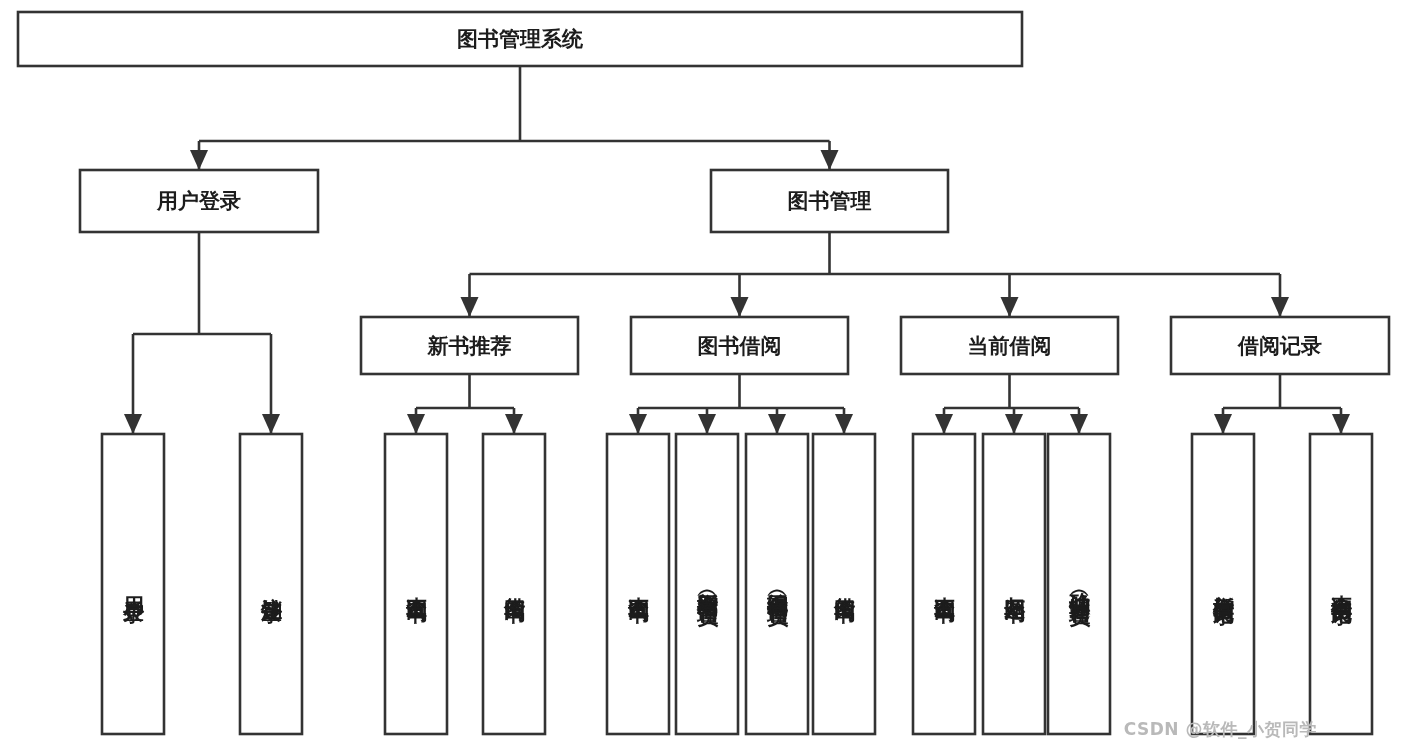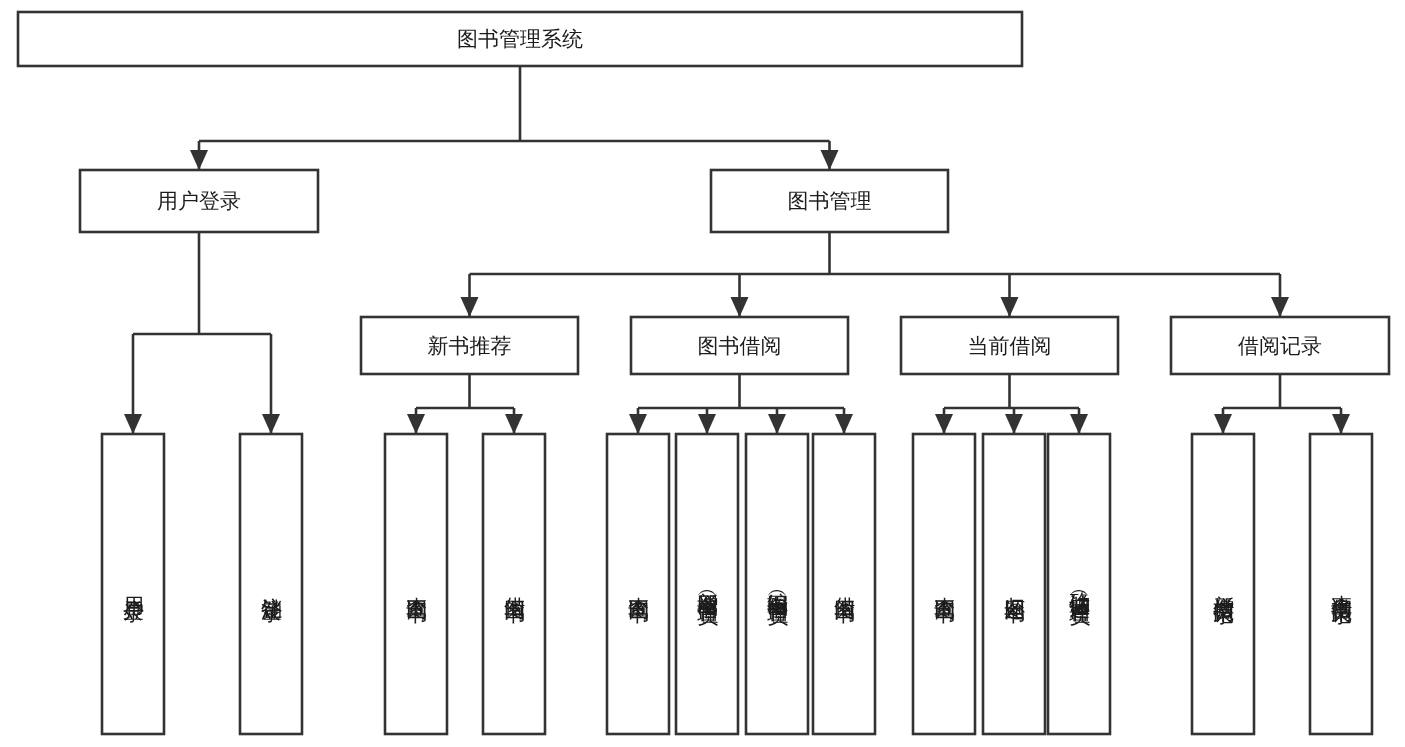--- a/index.html
+++ b/index.html
@@ -11,20 +11,21 @@
     width: 1405px;
     height: 747px;
     font-family: "DejaVu Sans", "Liberation Sans", sans-serif;
     overflow: hidden;
     position: relative;
   }
   #diagram-root {
     position: relative;
     width: 1327px;
     height: 747px;
+    font-weight: bold;
   }
   svg.tree-canvas {
     position: absolute;
     top: 0;
     left: 0;
     width: 1405px;
     height: 747px;
     display: block;
   }
   .node-box {
@@ -207,13 +208,14 @@
         <span class="vlabel-text">确认归还（管理员）</span>
       </div>
       <div class="vlabel-wrap" style="left: 1192px; top: 434px; width: 62px; height: 300px;">
         <span class="vlabel-text">新增借阅记录</span>
       </div>
       <div class="vlabel-wrap" style="left: 1310px; top: 434px; width: 62px; height: 300px;">
         <span class="vlabel-text">查询借阅记录</span>
       </div>
     </div>
 
+  <div class="watermark">CSDN @软件_小贺同学</div>
 </div>
 
 </body></html>

